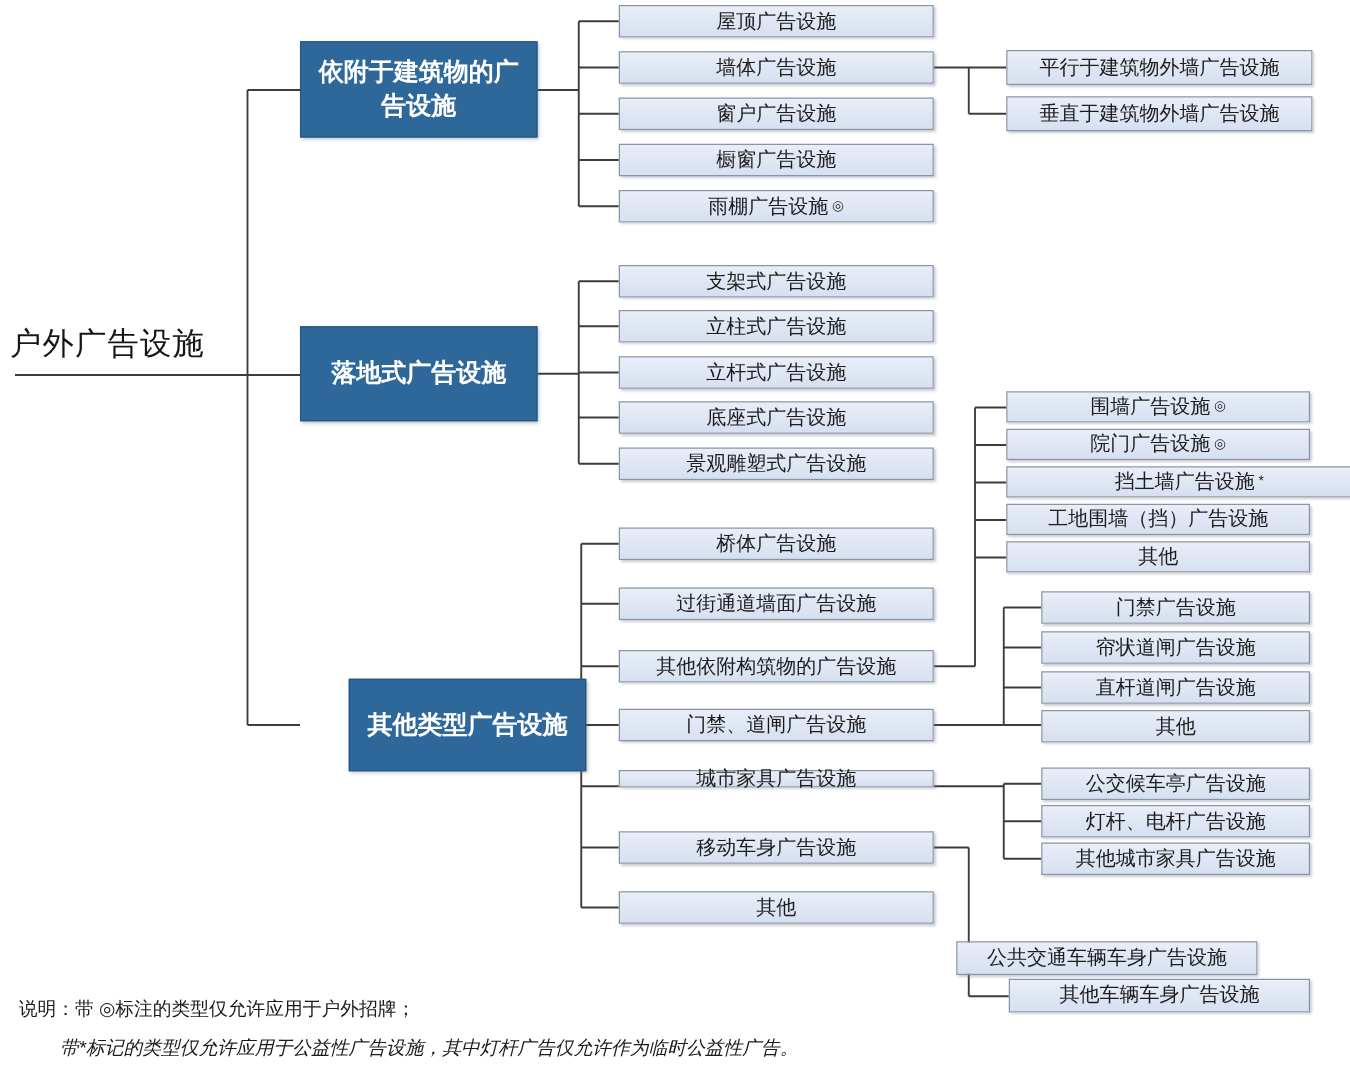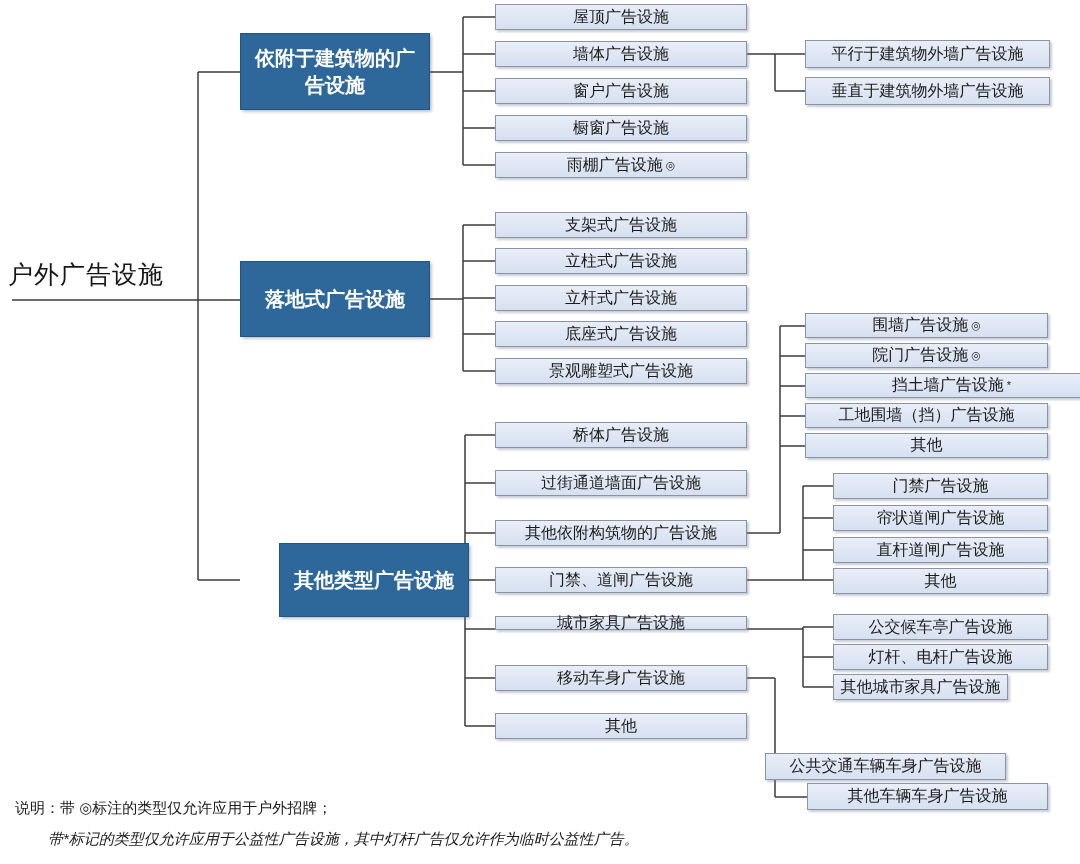--- a/index.html
+++ b/index.html
@@ -163,21 +163,21 @@
   <div class="node" style="left:833px;top:568px;width:215px;height:26px;">
       <span>其他</span>
     </div>
 
   <div class="node" style="left:833px;top:614px;width:215px;height:26px;">
       <span>公交候车亭广告设施</span>
     </div>
   <div class="node" style="left:833px;top:644px;width:215px;height:26px;">
       <span>灯杆、电杆广告设施</span>
     </div>
-  <div class="node" style="left:833px;top:674px;width:175px;height:26px;">
+  <div class="node" style="left:833px;top:674px;width:215px;height:26px;">
       <span>其他城市家具广告设施</span>
     </div>
 
   <div class="node" style="left:765px;top:753px;width:241px;height:27px;">
       <span>公共交通车辆车身广告设施</span>
     </div>
   <div class="node" style="left:807px;top:783px;width:241px;height:27px;">
       <span>其他车辆车身广告设施</span>
     </div>
 

